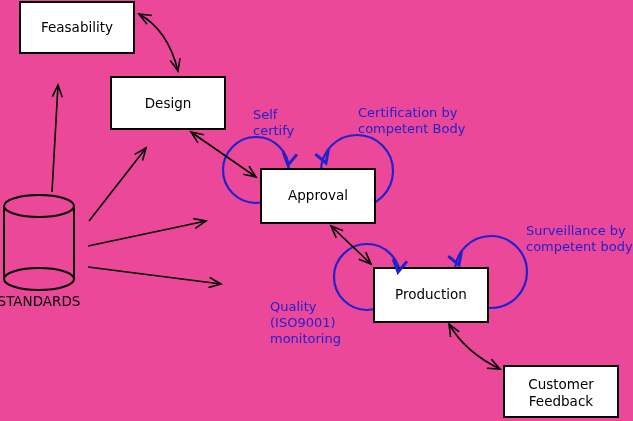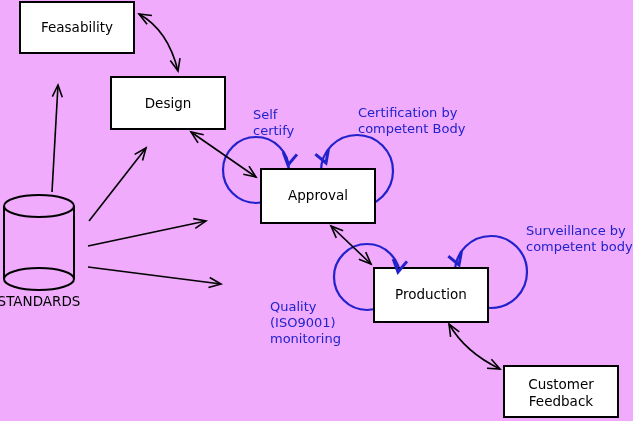--- a/index.html
+++ b/index.html
@@ -1,16 +1,16 @@
 <!DOCTYPE html>
 <html><head>
 <meta charset="utf-8">
 <style>
   html, body { margin: 0; padding: 0; background: #ffffff; }
-  .stage { position: relative; width: 633px; height: 421px; background: #f0abfc; overflow: hidden; }
+  .stage { position: relative; width: 633px; height: 421px; background: #ec4899; overflow: hidden; }
   svg { display: block; }
   .node-label {
     font-family: "DejaVu Sans", "Liberation Sans", sans-serif;
     font-size: 13.5px; fill: #000000;
   }
   .annotation {
     font-family: "DejaVu Sans", "Liberation Sans", sans-serif;
     font-size: 13px; fill: #2222cc;
   }
   .box   { fill: #ffffff; stroke: #000000; stroke-width: 2; }

